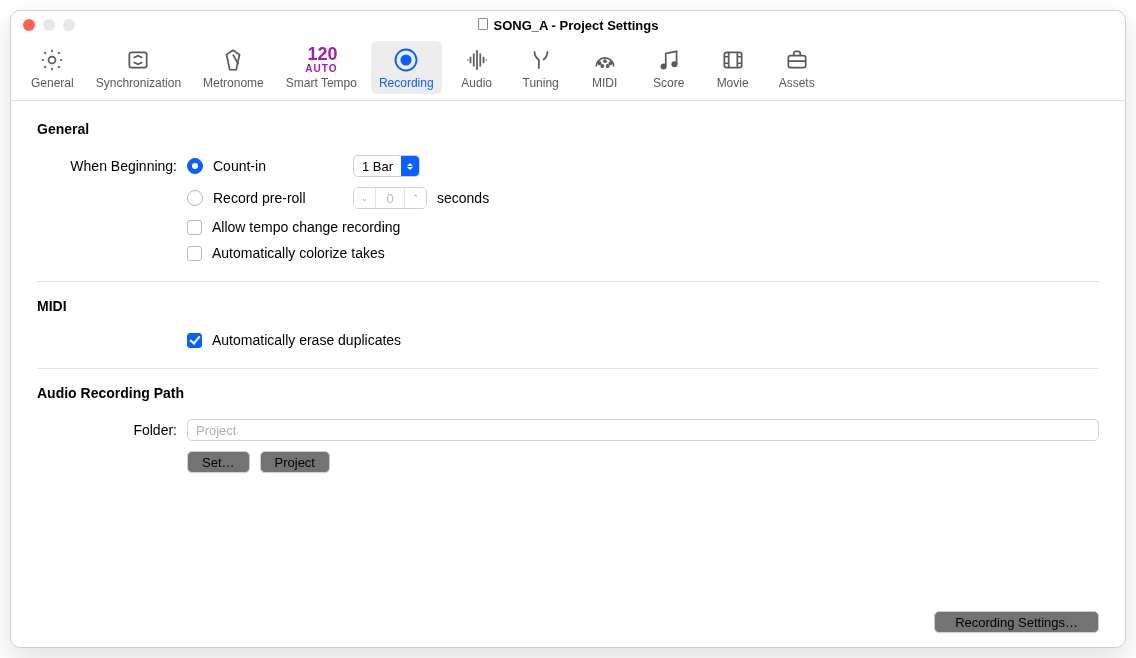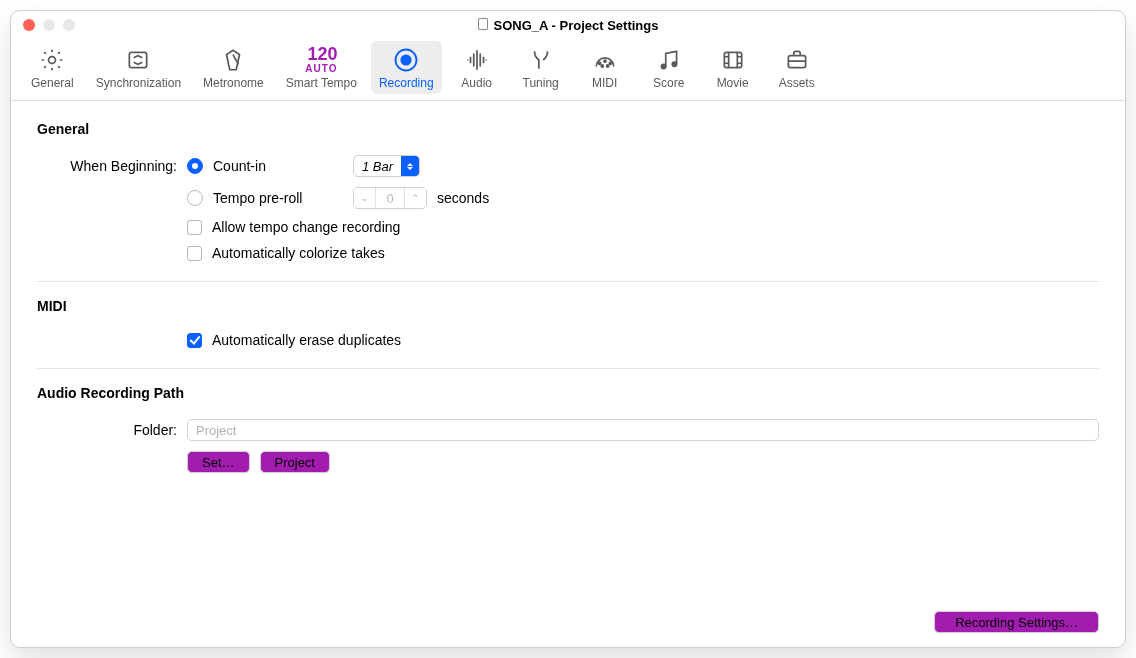--- a/index.html
+++ b/index.html
@@ -149,21 +149,20 @@
       align-items: center;
       height: 22px;
       border: 1px solid #d0d0d0;
       border-radius: 5px;
       background: #fff;
       overflow: hidden;
     }
     .select .select-text {
       padding: 0 8px;
       font-size: 13px;
-      font-style: italic;
     }
     .select .caret {
       width: 18px; height: 22px;
       background: #0a60ff;
       display: flex; flex-direction: column;
       align-items: center; justify-content: center; gap:1px;
     }
     .select .caret::before, .select .caret::after {
       content:'';
       width:0;height:0;border-left:3px solid transparent;border-right:3px solid transparent;
@@ -235,21 +234,21 @@
       font-size: 13px;
       display: flex;
       align-items: center;
       background: #fff;
     }
     .btn {
       height: 22px;
       padding: 0 14px;
       border: 1px solid #d0d0d0;
       border-radius: 5px;
-      background: #a21caf;
+      background: #737373;
       font-size: 13px;
       box-shadow: 0 1px 0 rgba(0,0,0,0.03);
     }
     .footer {
       margin-top: auto;
       display: flex;
       justify-content: flex-end;
     }
     .footer .btn { padding: 0 20px; }
   </style>
@@ -384,21 +383,21 @@
       <span class="opt-label">Count-in</span>
       <div class="select">
         <span class="select-text">1 Bar</span>
         <span class="caret"></span>
       </div>
     </div>
 
     <div class="row">
       <div class="spacer-lead"></div>
       <span class="radio"></span>
-      <span class="opt-label">Tempo pre-roll</span>
+      <span class="opt-label">Record pre-roll</span>
       <div class="stepper">
         <button>⌄</button>
         <span class="val">0</span>
         <button>⌃</button>
       </div>
       <span style="font-size:14px;">seconds</span>
     </div>
 
     <div class="row">
       <div class="spacer-lead"></div>

